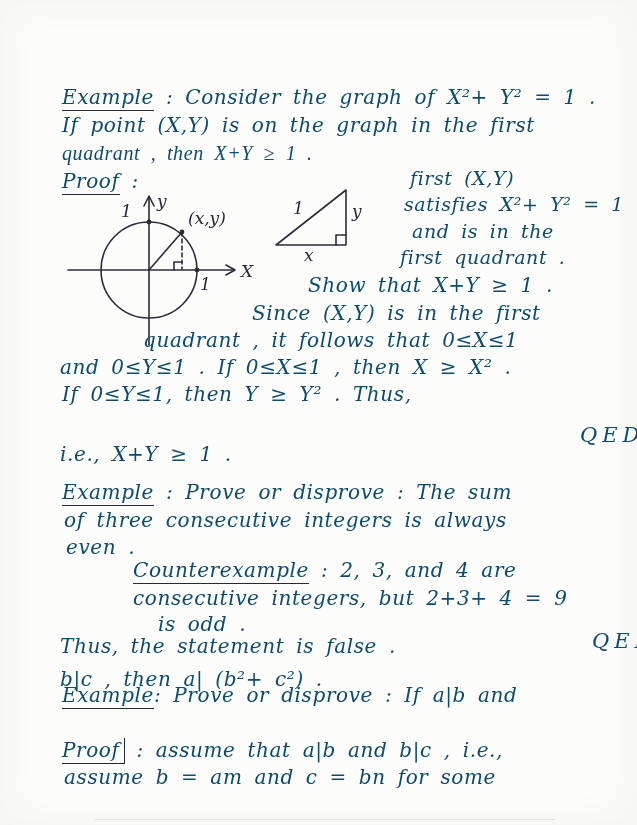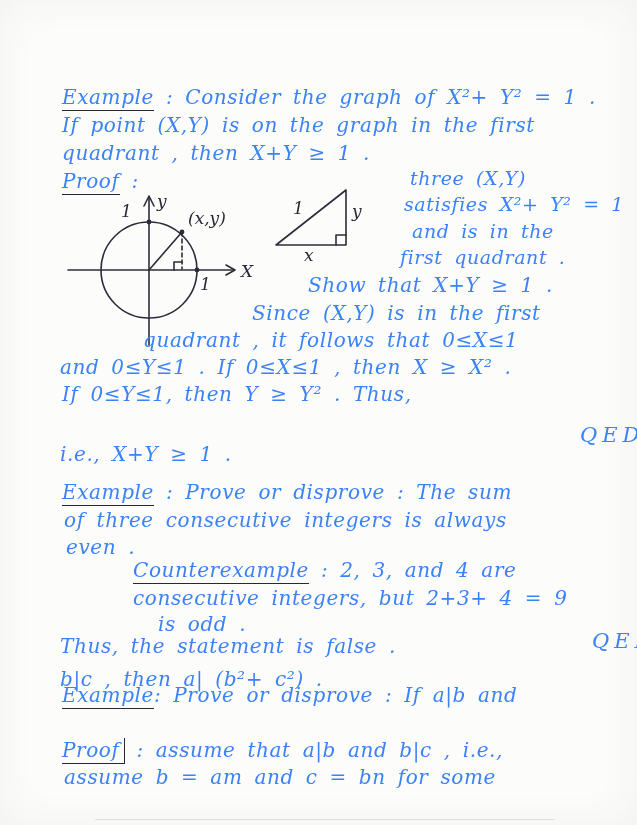--- a/index.html
+++ b/index.html
@@ -12,21 +12,21 @@
     overflow:hidden;
     font-family:"DejaVu Serif", serif;
   }
   .hw{
     position:absolute;
     white-space:nowrap;
     font-style:italic;
     font-size:20px;
     letter-spacing:0.6px;
     word-spacing:5px;
-    color:#3b82f6;
+    color:#0c4a6e;
     line-height:1.1;
   }
   .hw.small{font-size:19px;}
   .u{border-bottom:1.6px solid #262836;padding-bottom:1px;}
   .u-box{border-bottom:1.6px solid #262836;border-right:1.6px solid #262836;padding:0 4px 1px 0;}
   .qed{letter-spacing:5px;font-size:21px;margin-left:40px;}
   svg{position:absolute;overflow:visible;}
   svg .stroke{stroke:#2b2c3a;stroke-width:1.6;fill:none;stroke-linecap:round;stroke-linejoin:round;}
   svg .dot{fill:#2b2c3a;stroke:none;}
   svg text{fill:#262836;font-family:"DejaVu Serif",serif;font-style:italic;font-size:17px;}
@@ -34,21 +34,21 @@
 </style>
 </head>
 <body>
 
 <div class="sheet">
 
   <div class="hw" style="left:62px;top:86px;">
     <span class="u">Example</span><span> :  Consider the graph of  X²+ Y² = 1 .</span>
   </div>
   <div class="hw" style="left:62px;top:114px;">If point  (X,Y)  is on the graph in the first</div>
-  <div class="hw" style="left:62px;top:142px;">quadrant ,  then  X+Y ≥ 1 .</div>
+  <div class="hw" style="left:62px;top:142px;font-family:Liberation Serif, serif;">quadrant ,  then  X+Y ≥ 1 .</div>
   <div class="hw" style="left:62px;top:170px;">
     <span class="u">Proof</span><span> :</span>
   </div>
 
   <svg style="left:58px;top:183px;" width="210" height="172" viewBox="0 0 210 172">
     <line class="stroke" x1="10" y1="87" x2="176" y2="87"></line>
     <polyline class="stroke" points="168,82 177,87 168,92"></polyline>
     <line class="stroke" x1="91" y1="162" x2="91" y2="14"></line>
     <polyline class="stroke" points="86,23 91,13 96,23"></polyline>
     <circle class="stroke" cx="91" cy="87" r="48"></circle>
@@ -66,21 +66,21 @@
   </svg>
 
   <svg style="left:268px;top:183px;" width="110" height="90" viewBox="0 0 110 90">
     <path class="stroke" d="M8 62 L78 7 L78 62 Z"></path>
     <path class="stroke" d="M68 62 L68 52 L78 52"></path>
     <text x="25" y="31">1</text>
     <text x="84" y="34">y</text>
     <text x="36" y="78">x</text>
   </svg>
 
-  <div class="hw small" style="left:410px;top:168px;">three  (X,Y)</div>
+  <div class="hw small" style="left:410px;top:168px;">first  (X,Y)</div>
   <div class="hw small" style="left:404px;top:194px;">satisfies  X²+ Y² = 1</div>
   <div class="hw small" style="left:412px;top:221px;">and is in the</div>
   <div class="hw small" style="left:400px;top:247px;">first quadrant .</div>
 
   <div class="hw" style="left:308px;top:274px;text-align:right;">Show that  X+Y ≥ 1 .</div>
   <div class="hw" style="left:252px;top:302px;">Since  (X,Y)  is in the first</div>
   <div class="hw" style="left:143px;top:329px;">quadrant ,  it follows that  0≤X≤1</div>
   <div class="hw" style="left:60px;top:356px;">and  0≤Y≤1 .  If  0≤X≤1 ,  then  X ≥ X² .</div>
   <div class="hw" style="left:62px;top:383px;">If 0≤Y≤1, then  Y ≥ Y² .   Thus,</div>
   <div class="hw" style="left:60px;top:431px;margin-top:12px;">i.e.,   X+Y ≥ 1  .</div>

